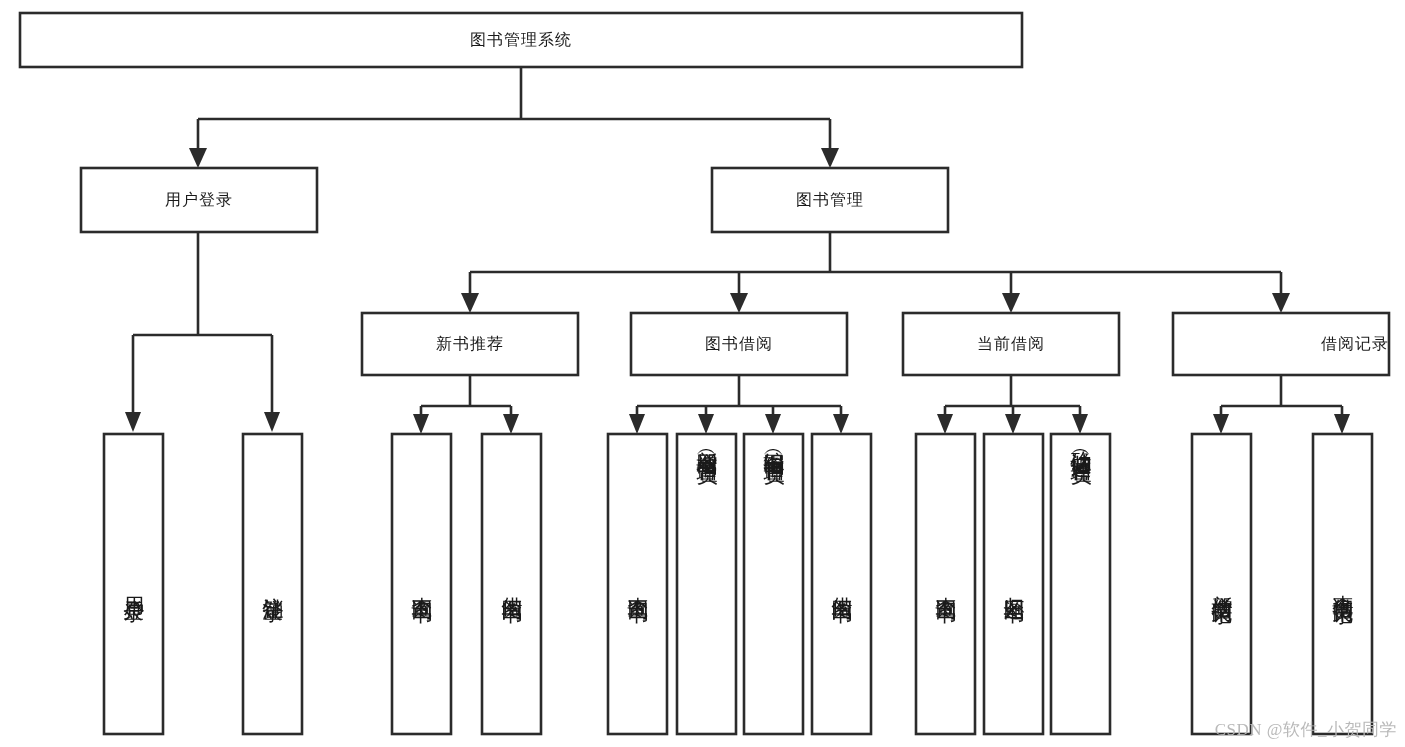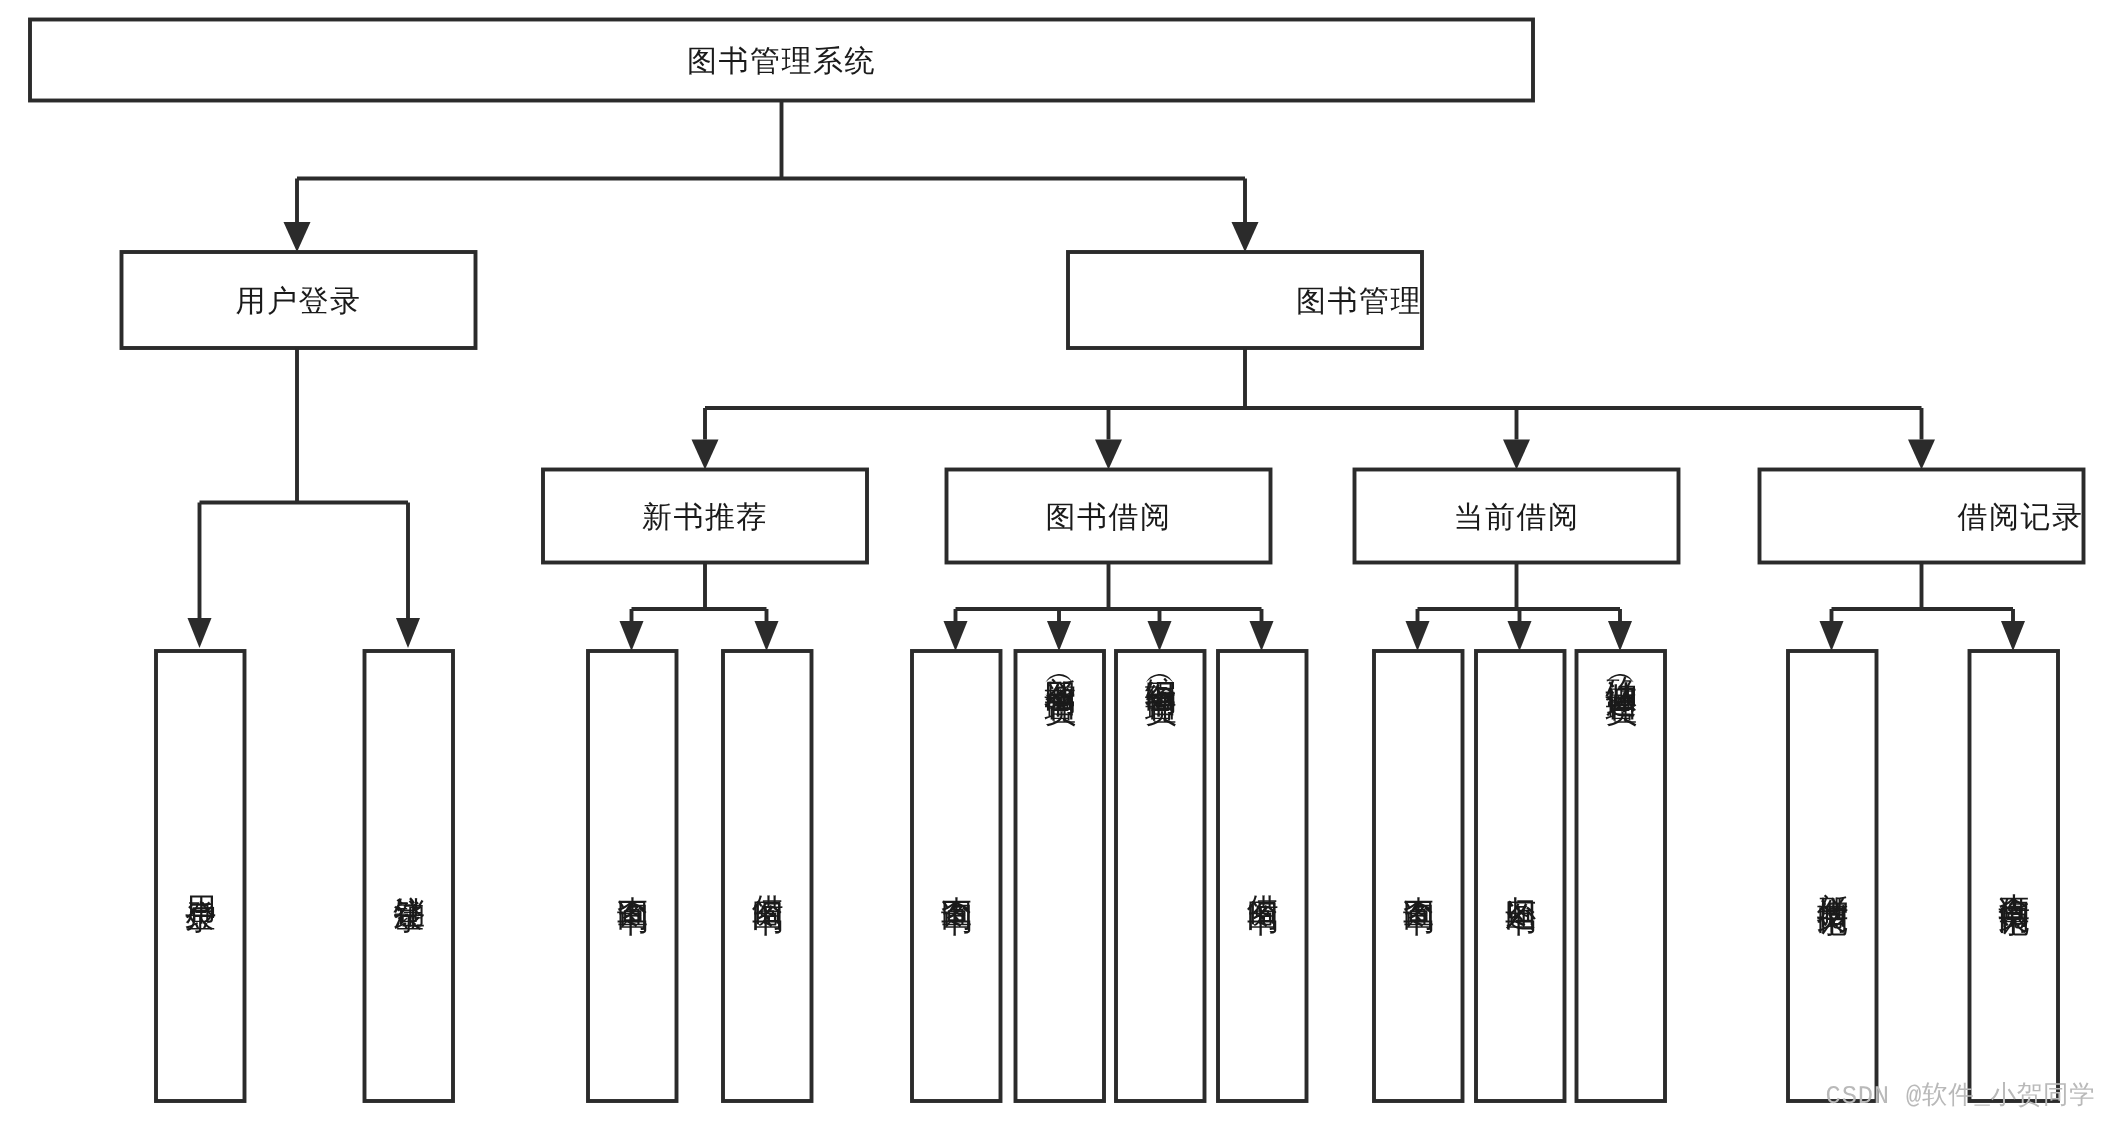--- a/index.html
+++ b/index.html
@@ -62,30 +62,30 @@
   }
   .hlabel-wrap {
     position: absolute;
     display: flex;
     align-items: center;
     justify-content: center;
     pointer-events: none;
   }
   .hlabel-text {
     font-family: "DejaVu Sans", "Liberation Sans", sans-serif;
-    font-size: 20px;
+    font-size: 16px;
     color: #1a1a1a;
     letter-spacing: 1px;
     white-space: nowrap;
   }
   #watermark {
     position: absolute;
     right: 8px;
     bottom: 6px;
-    font-family: Liberation Mono, monospace;
+    font-family: Liberation Serif, serif;
     font-size: 17px;
     color: #b9b9b9;
     letter-spacing: 0.5px;
     white-space: nowrap;
   }
 </style>
 </head>
 <body>
 
 <div id="diagram-root">
@@ -184,21 +184,21 @@
 
   </svg>
 
   <div class="hlabel-wrap" style="left:20px; top:13px; width:1002px; height:54px;">
     <span class="hlabel-text">图书管理系统</span>
   </div>
 
   <div class="hlabel-wrap" style="left:81px; top:168px; width:236px; height:64px;">
     <span class="hlabel-text">用户登录</span>
   </div>
-  <div class="hlabel-wrap" style="left:712px; top:168px; width:236px; height:64px;justify-content:flex-end;">
+  <div class="hlabel-wrap" style="left:712px; top:168px; width:236px; height:64px;">
     <span class="hlabel-text">图书管理</span>
   </div>
 
   <div class="hlabel-wrap" style="left:362px; top:313px; width:216px; height:62px;">
     <span class="hlabel-text">新书推荐</span>
   </div>
   <div class="hlabel-wrap" style="left:903px; top:313px; width:216px; height:62px;">
     <span class="hlabel-text">当前借阅</span>
   </div>
   <div class="hlabel-wrap" style="left:631px; top:313px; width:216px; height:62px;">

